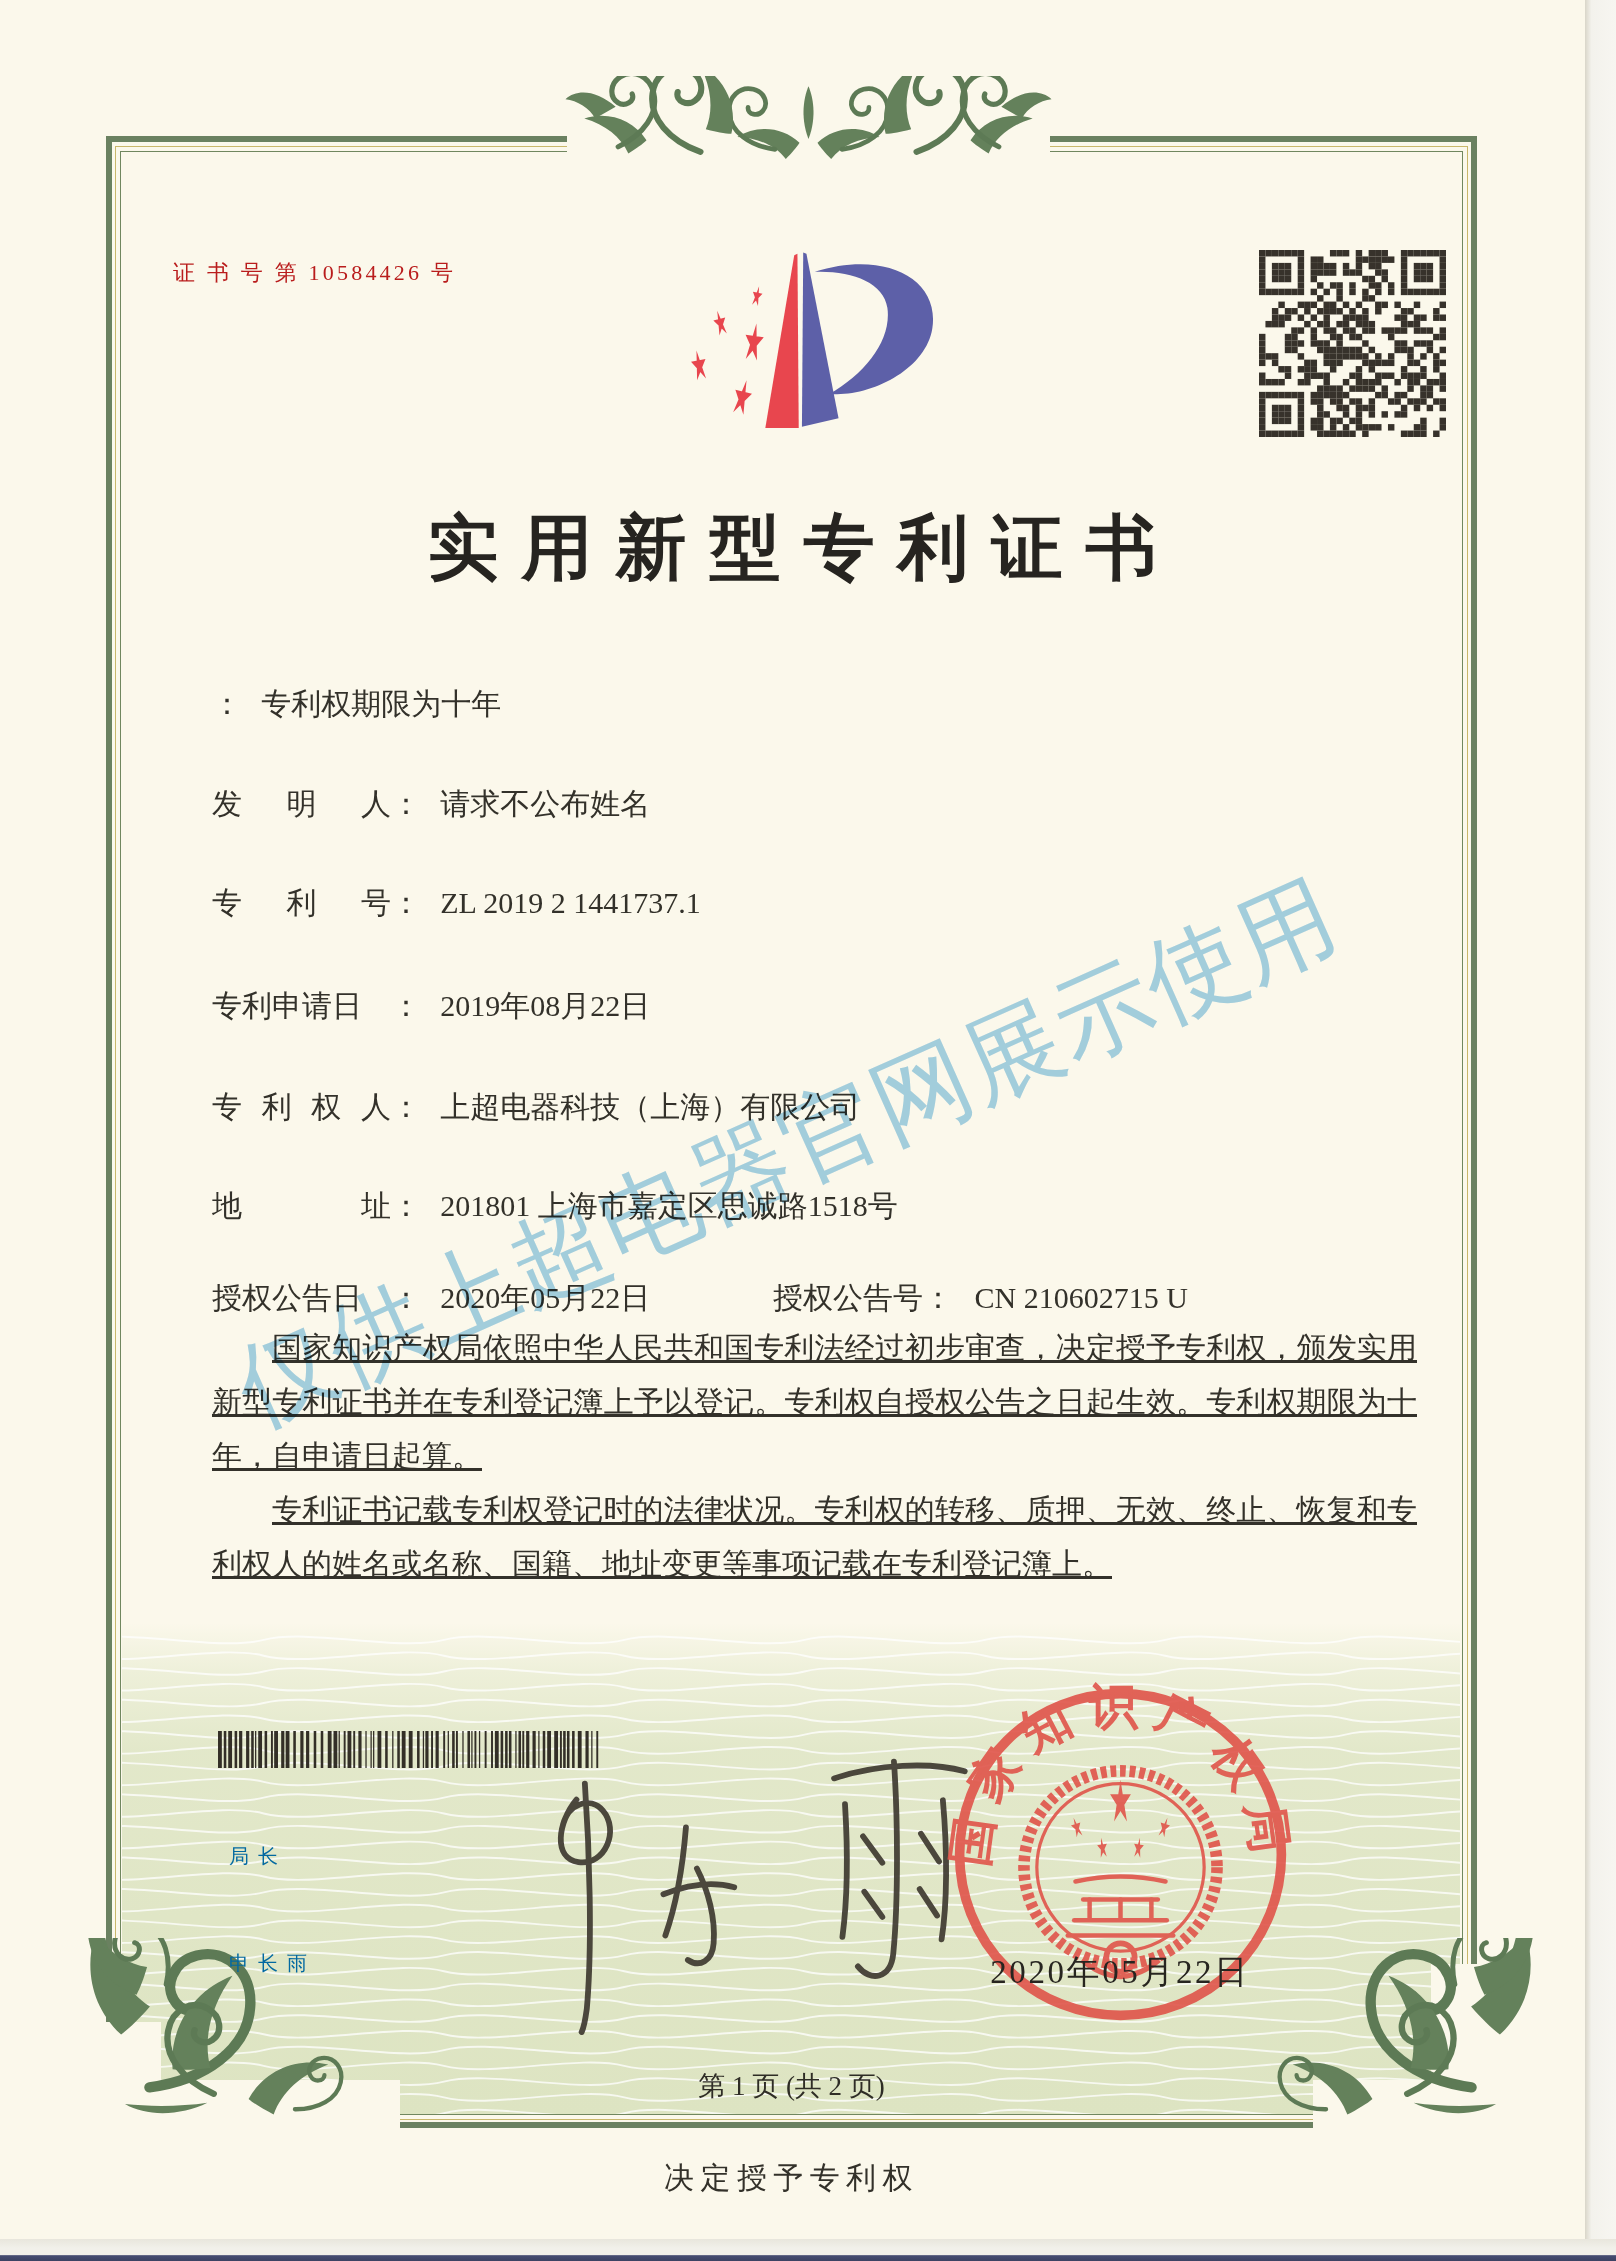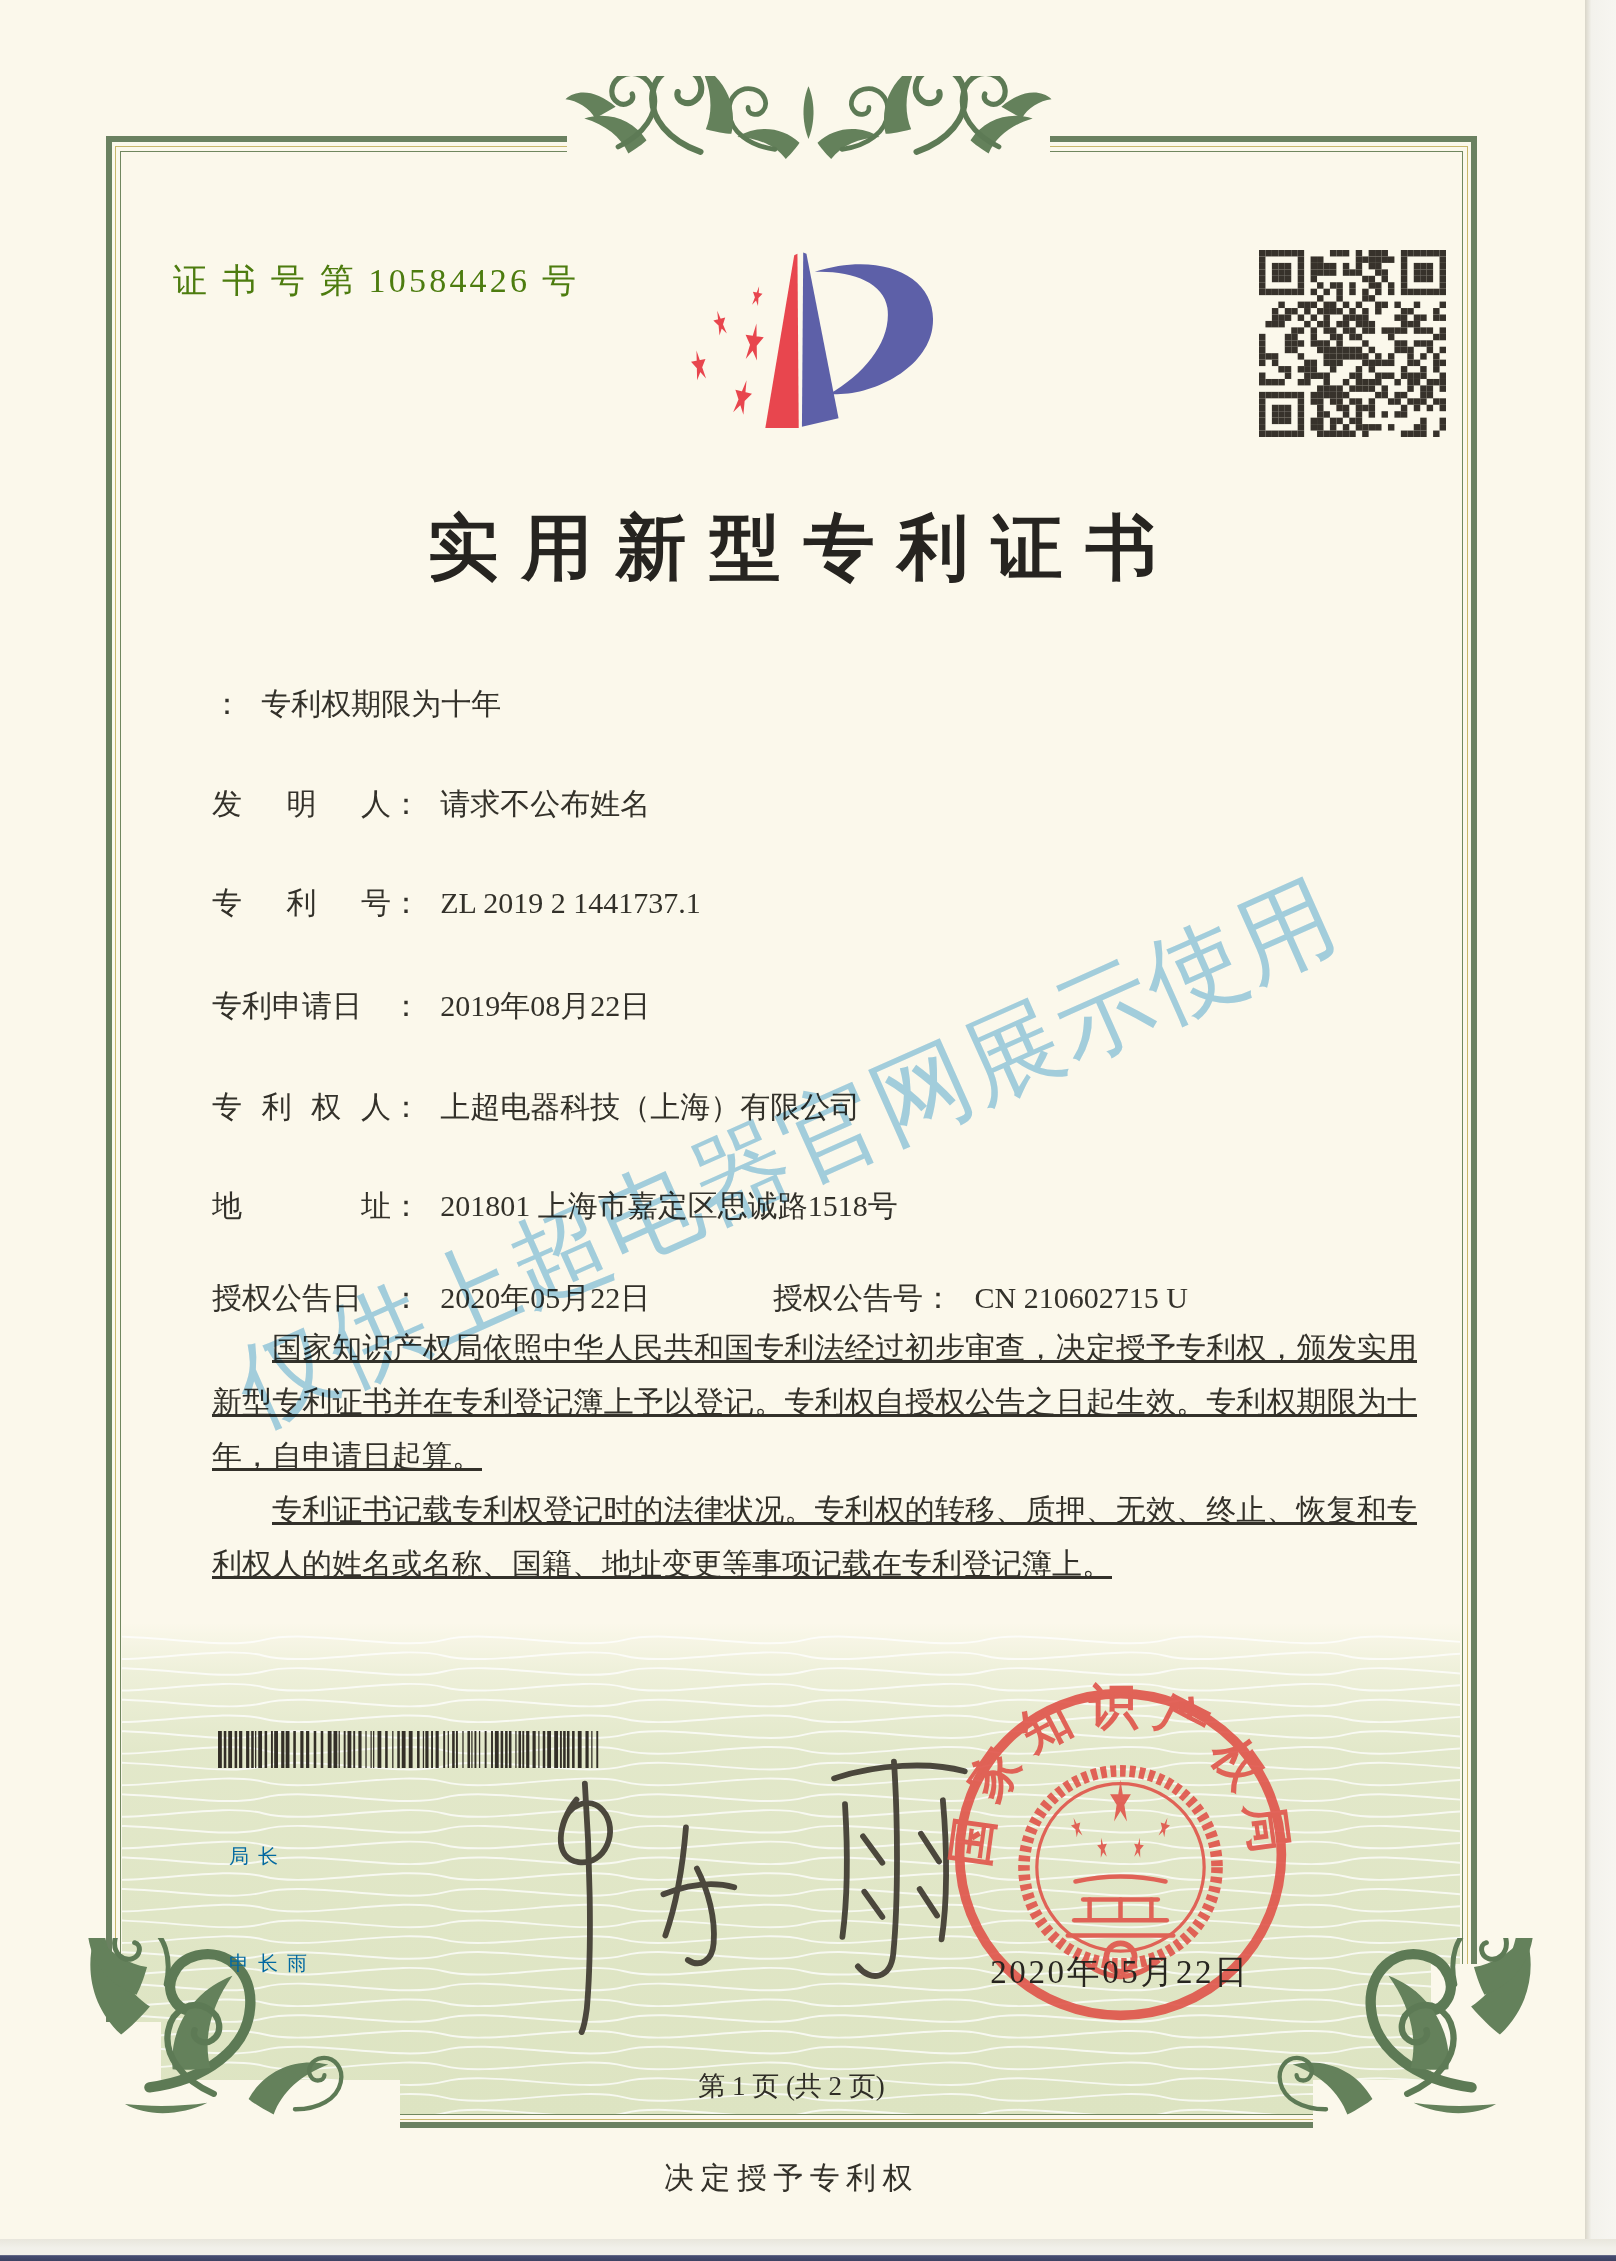--- a/index.html
+++ b/index.html
@@ -13,21 +13,21 @@
   
   .frame{position:absolute;box-sizing:border-box;}
   .frame.outer{left:106px;top:136px;width:1371px;height:1992px;border:6.4px solid #6a8160;}
   .frame.gold{left:115px;top:146px;width:1353px;height:1974px;border:1.3px solid #c9b76a;}
   .frame.inner{left:120px;top:151px;width:1343px;height:1964px;border:1.9px solid #70875f;}
   .mask{position:absolute;background:#fbf8eb;}
   
   .wavepanel{position:absolute;left:122px;top:1623px;width:1338px;height:491px;
     background:linear-gradient(180deg,rgba(227,233,203,0) 0%,rgba(227,233,203,.55) 10%,rgba(225,231,200,.95) 26%,#e0e6c6 60%,#dde4c2 100%);}
   .wavepanel svg{position:absolute;left:0;top:0;}
-  .certno{position:absolute;left:173px;top:258px;font-size:34px;letter-spacing:3.2px;color:#4d7c0f;}
+  .certno{position:absolute;left:173px;top:258px;font-size:22px;letter-spacing:3.2px;color:#b91c1c;}
   .title{position:absolute;left:0;top:501px;width:1584px;text-align:center;
     font-size:71px;font-weight:700;letter-spacing:23px;text-indent:23px;color:#262420;}
   .row{position:absolute;left:212px;width:1210px;display:flex;align-items:baseline;font-size:30px;color:#33312a;}
   .flabel{display:inline-block;width:179px;text-align:justify;text-align-last:justify;}
   .flabel.snug{text-align-last:left;}
   .colon{display:inline-block;}
   .fval{margin-left:19.3px;white-space:nowrap;}
   .grant2{position:absolute;left:561px;top:0;white-space:nowrap;}
   .paras{position:absolute;left:212px;top:1321px;width:1205px;font-size:30px;line-height:54px;
     text-align:justify;color:#33312a;text-decoration:underline;}

